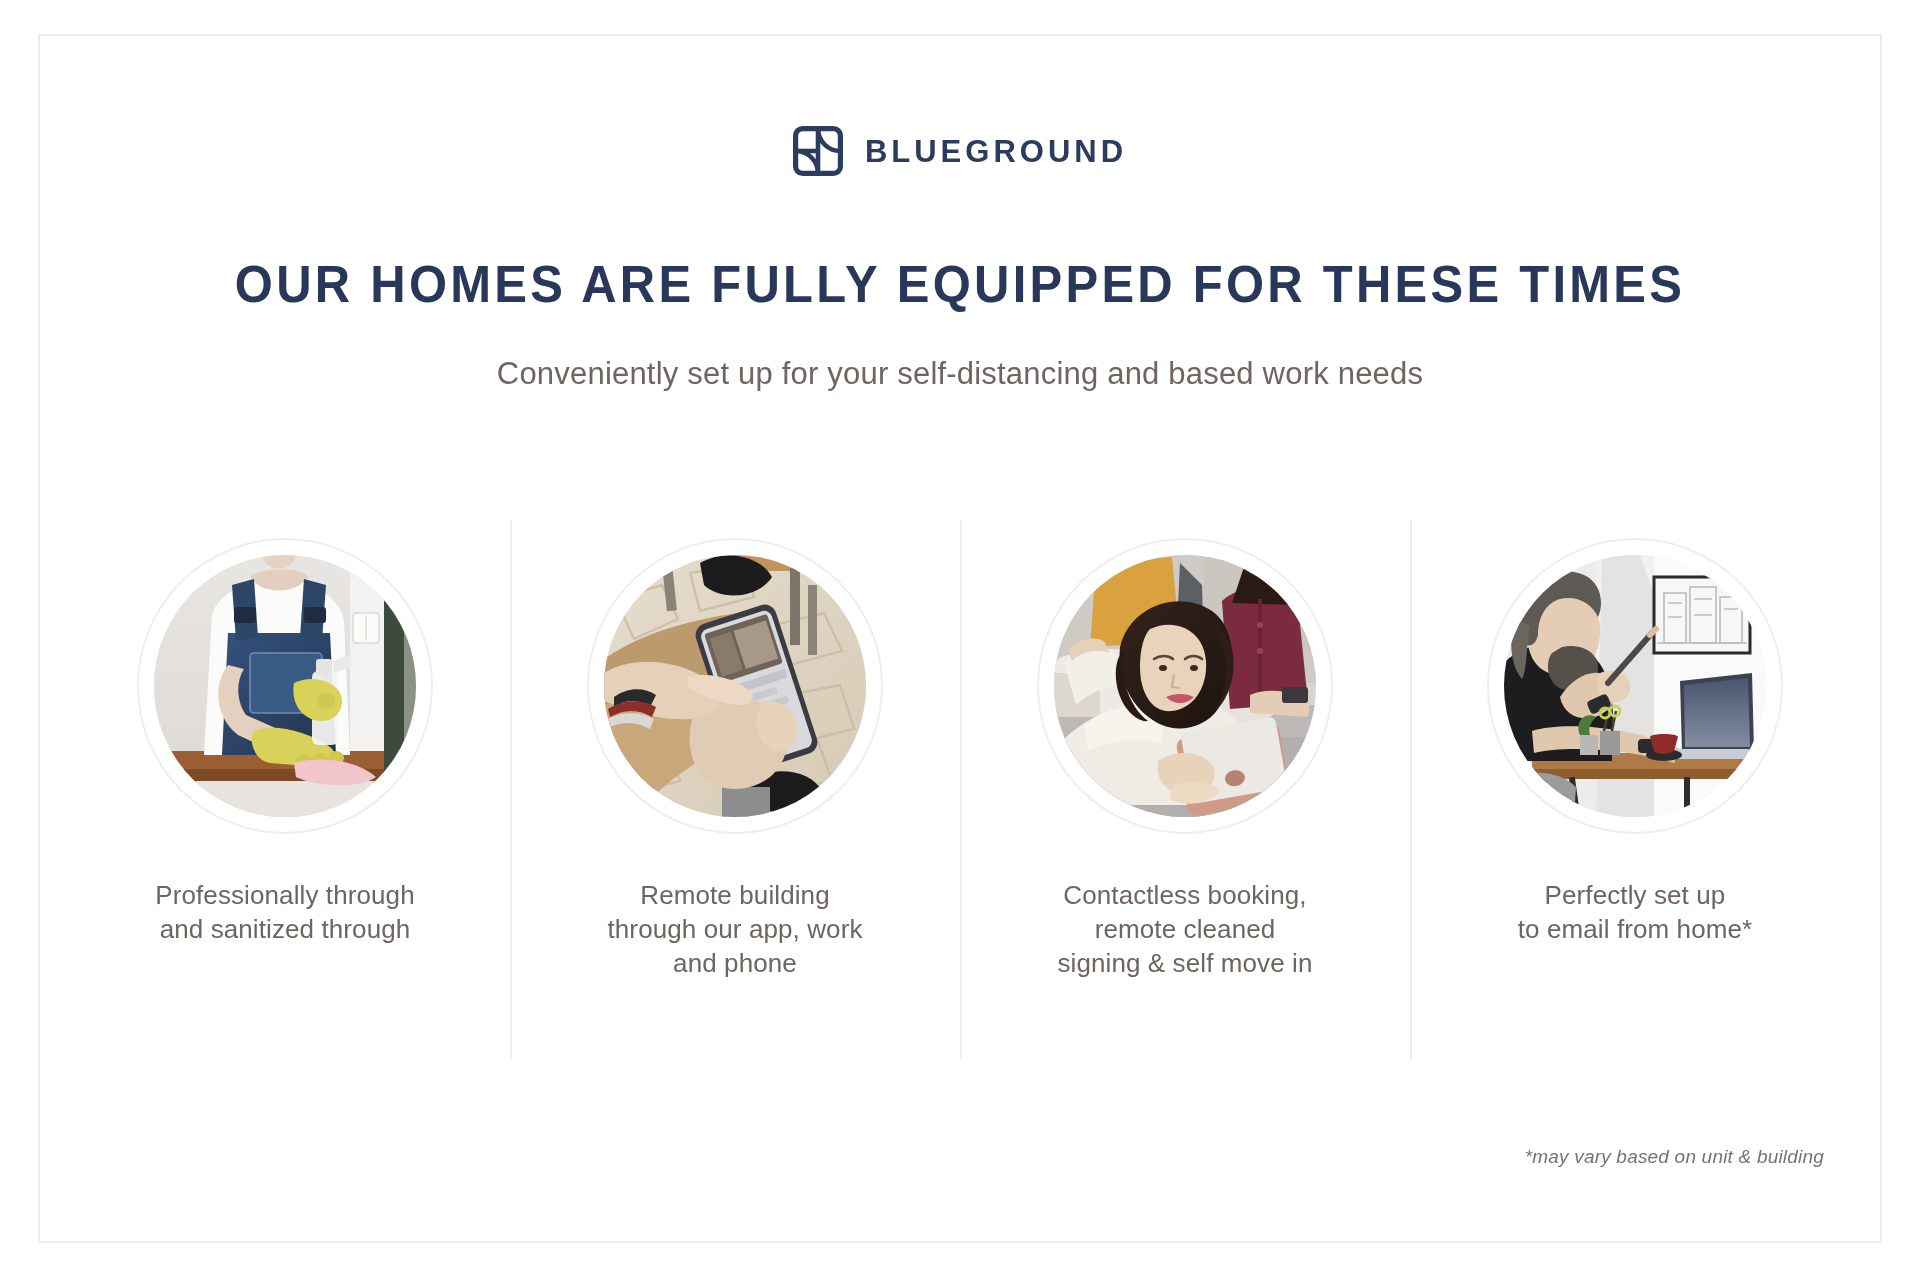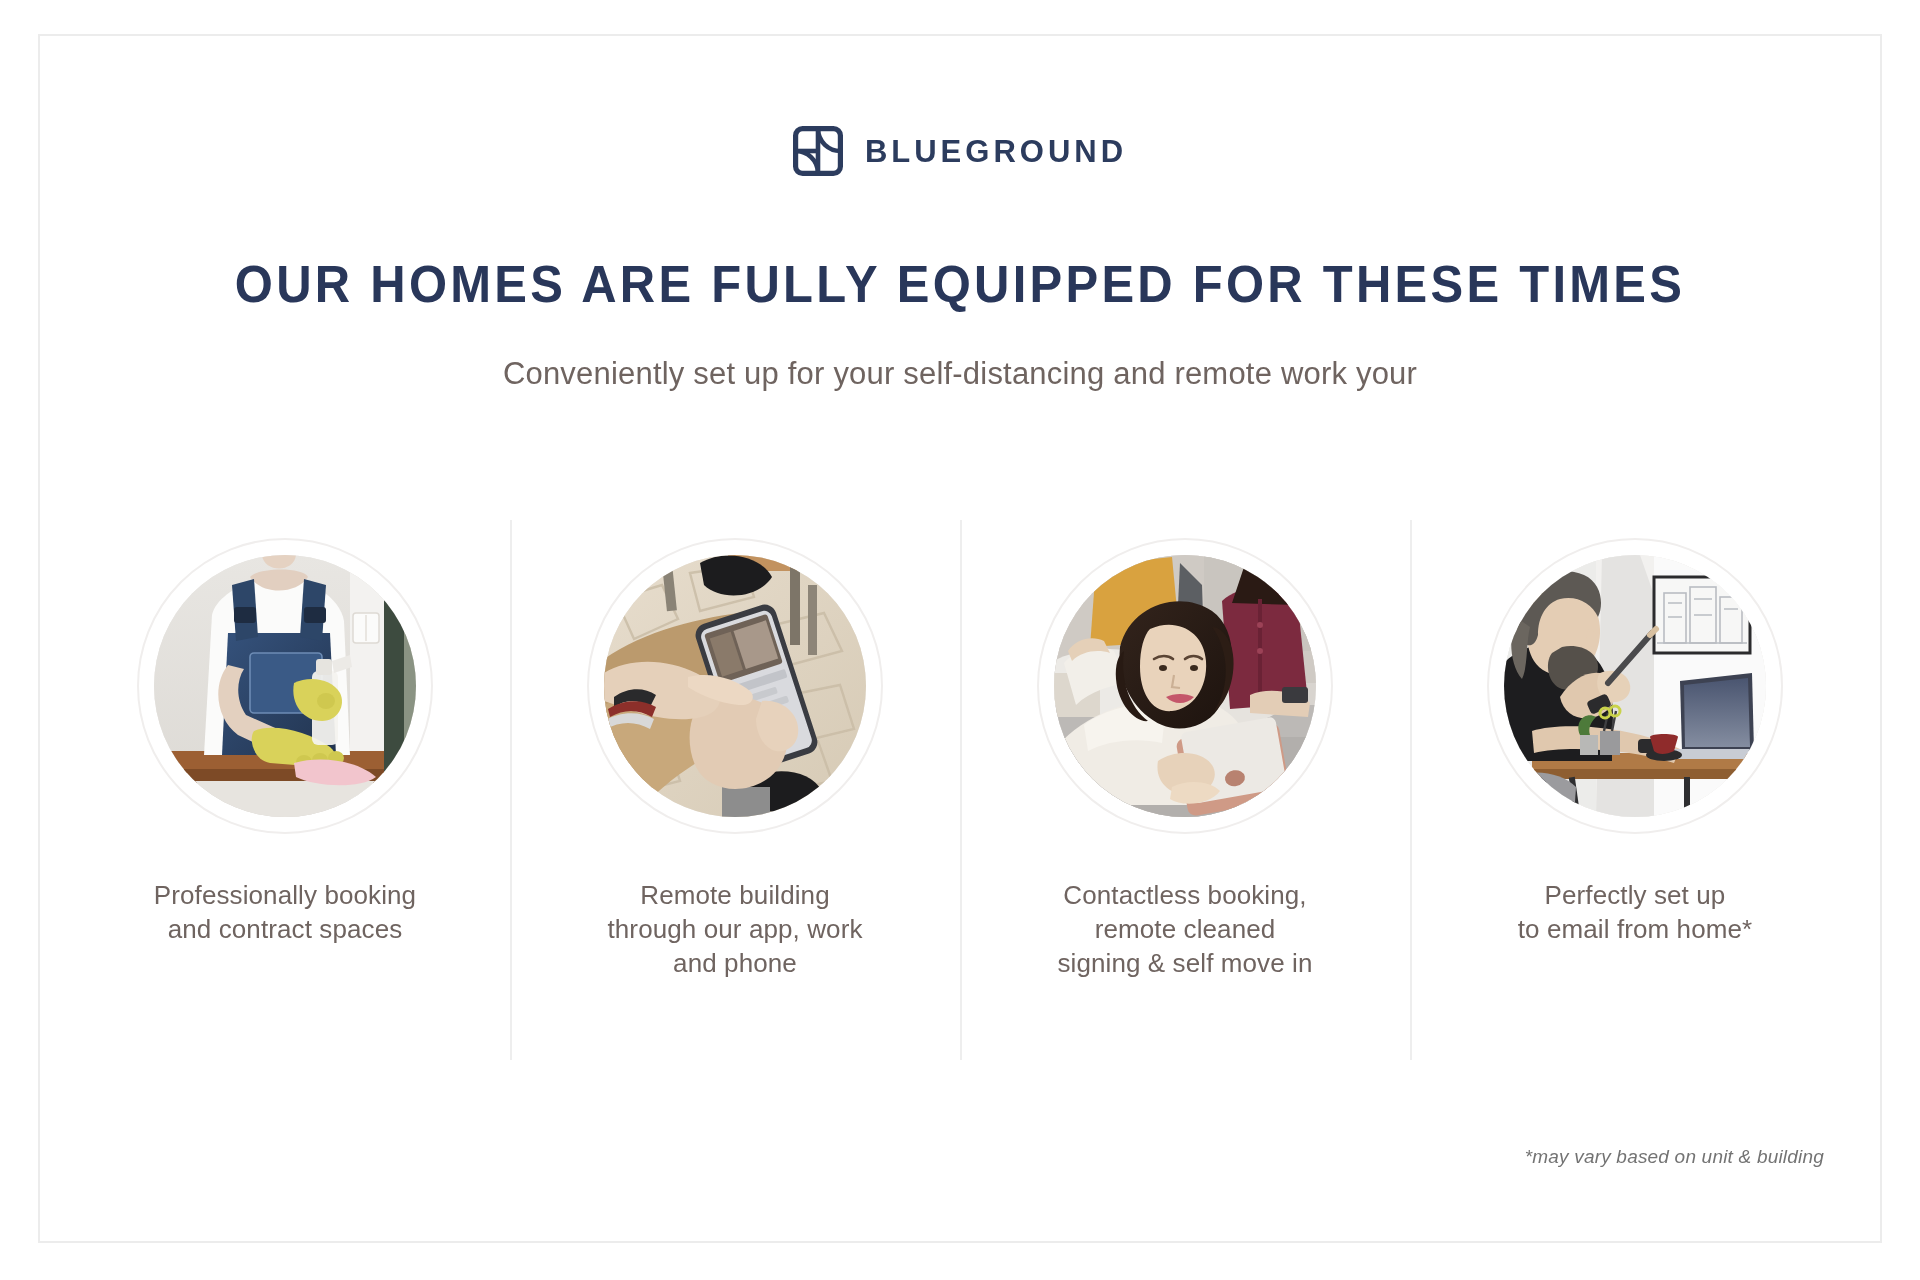--- a/index.html
+++ b/index.html
@@ -171,21 +171,21 @@
         <path d="M2.6 25 L25 25" stroke="#2c3c5e" stroke-width="4.6" fill="none"></path>
         <path d="M25 2.6 C25 16 36 25 47.4 25" fill="none" stroke="#2c3c5e" stroke-width="4.6"></path>
         <path d="M2.6 25 C14 25 25 34 25 47.4" fill="none" stroke="#2c3c5e" stroke-width="4.6"></path>
       </svg>
     </span>
     <span id="logo-word">BLUEGROUND</span>
   </div>
 
   <div id="headline">OUR HOMES ARE FULLY EQUIPPED FOR THESE TIMES</div>
 
-  <div id="subtitle">Conveniently set up for your self-distancing and remote work your</div>
+  <div id="subtitle">Conveniently set up for your self-distancing and based work needs</div>
 
   <div id="cards">
 
     <div class="card">
       <div class="photo-ring">
         <div class="photo-clip">
           <svg width="262" height="262" viewBox="0 0 262 262">
             <defs>
               <linearGradient id="c1wall" x1="0" y1="0" x2="0" y2="1">
                 <stop offset="0" stop-color="#e8e6e2"></stop>
@@ -231,22 +231,22 @@
             <rect x="158" y="116" width="26" height="74" rx="6" fill="#f4f3ef" opacity="0.94"></rect>
             <rect x="162" y="104" width="16" height="16" rx="3" fill="#e6e4df"></rect>
             <path d="M178 106 L196 100 L198 112 L180 118 Z" fill="#eceae6"></path>
 
             <path d="M140 128 C156 120 178 124 186 138 C192 150 184 166 168 166 C150 166 136 150 140 128 Z" fill="#d9d25a"></path>
             <ellipse cx="172" cy="146" rx="9" ry="8" fill="#cfc84f"></ellipse>
           </svg>
         </div>
       </div>
       <div class="caption">
-        <div>Professionally booking</div>
-        <div>and contract spaces</div>
+        <div>Professionally through</div>
+        <div>and sanitized through</div>
       </div>
     </div>
 
     <div class="card">
       <div class="photo-ring">
         <div class="photo-clip">
           <svg width="262" height="262" viewBox="0 0 262 262">
             <defs>
               <linearGradient id="c2rug" x1="0" y1="0" x2="1" y2="1">
                 <stop offset="0" stop-color="#e7ddcd"></stop>

